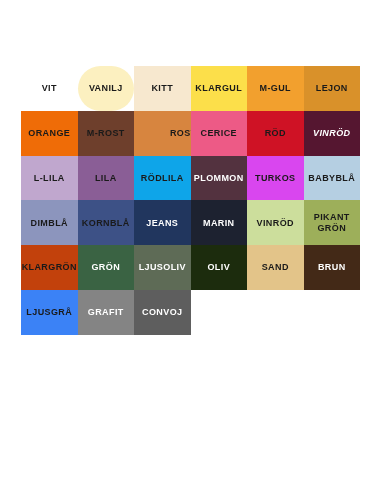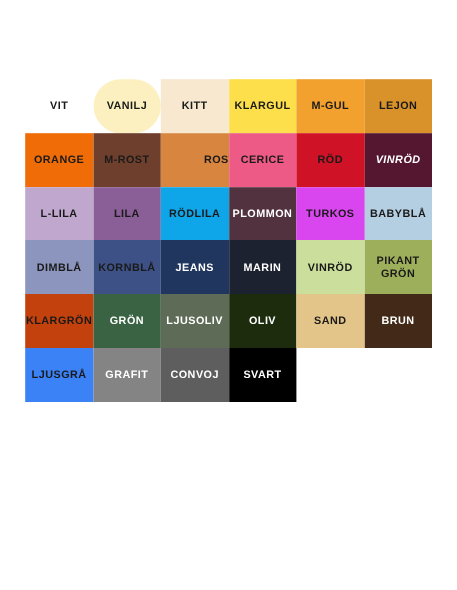--- a/index.html
+++ b/index.html
@@ -141,16 +141,13 @@
     </div>
     <div class="swatch" style="background-color: #3b82f6;">
       <span class="swatch-label" style="color: rgb(26, 26, 26);">LJUSGRÅ</span>
     </div>
     <div class="swatch" style="background-color: rgb(132, 132, 132);">
       <span class="swatch-label" style="color: rgb(255, 255, 255);">GRAFIT</span>
     </div>
     <div class="swatch" style="background-color: rgb(94, 94, 94);">
       <span class="swatch-label" style="color: rgb(255, 255, 255);">CONVOJ</span>
     </div>
-    <div class="swatch" style="background-color: rgb(0, 0, 0);">
-      <span class="swatch-label" style="color: rgb(255, 255, 255);">SVART</span>
-    </div>
   </div>
 
 </body></html>

